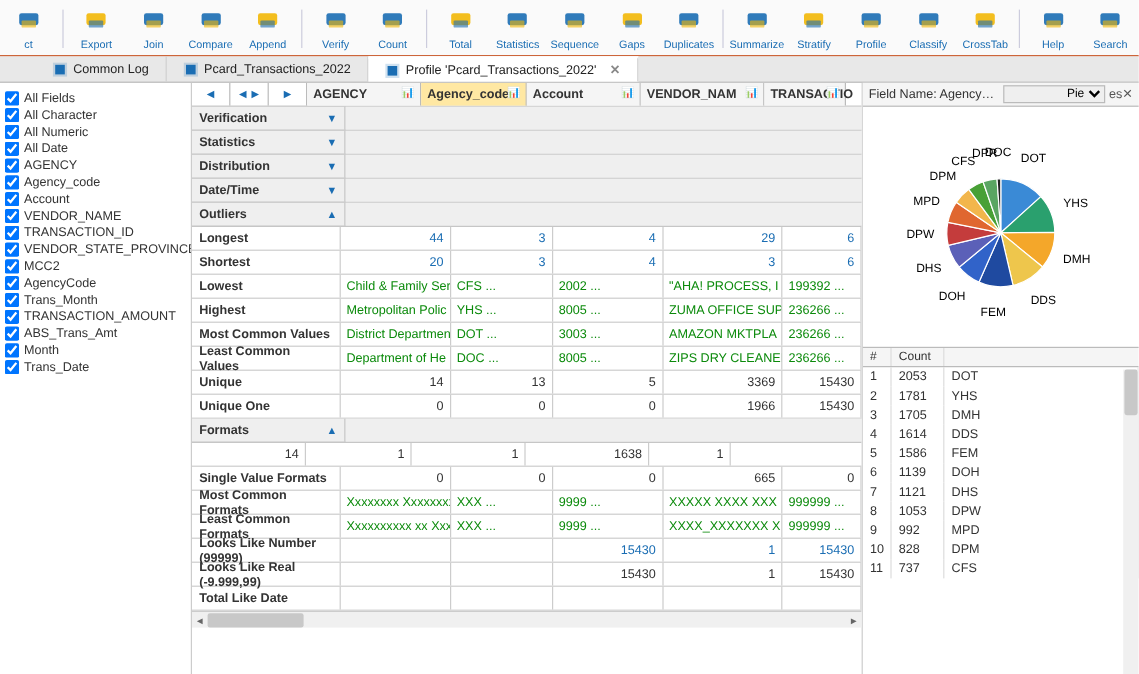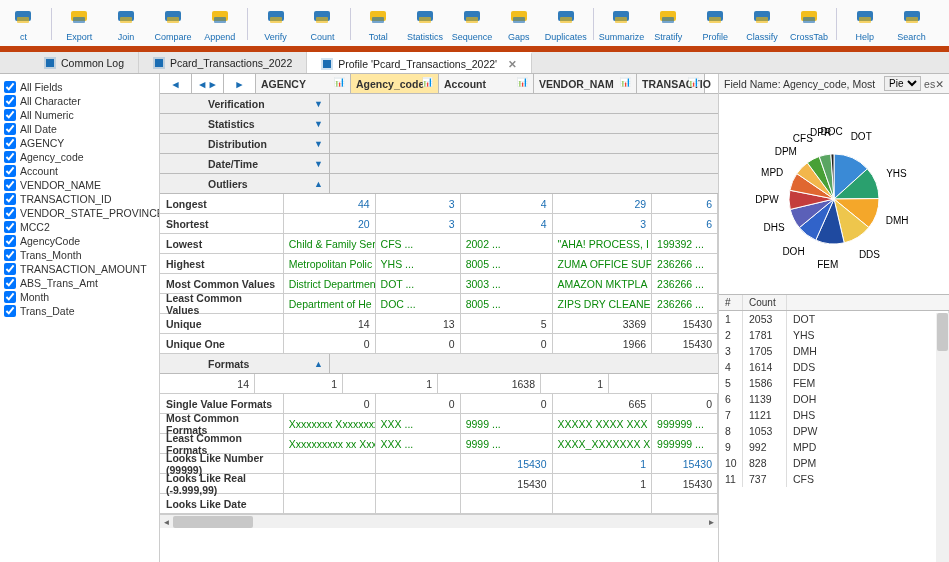--- a/index.html
+++ b/index.html
@@ -1,19 +1,19 @@
 <!DOCTYPE html>
 <html><head>
 <meta charset="utf-8">
 <style>
   * { box-sizing: border-box; margin: 0; padding: 0; }
   body { font-family: "Segoe UI", Tahoma, sans-serif; font-size: 10.5px; color: #333; background: #fff; width: 949px; height: 562px; overflow: hidden; }
 
   
-  .toolbar { display: flex; gap: 0; padding: 4px 14px 2px 0; border-bottom: 6px solid #c2410c; background: #fafafa; }
+  .toolbar { display: flex; gap: 0; padding: 4px 0 2px 0; border-bottom: 1px solid #c2410c; background: #fafafa; }
   .tbitem { display: flex; flex-direction: column; align-items: center; width: 50px; cursor: pointer; padding: 2px 0; }
   .tbitem .ico { width: 26px; height: 24px; margin-bottom: 2px; display: flex; align-items: center; justify-content: center; }
   .tbitem .lbl { font-size: 9px; color: #1a6db3; }
   .tbsep { width: 1px; background: #ccd; margin: 4px 4px; }
 
   
   .tabbar { display: flex; background: #e8e8e8; border-bottom: 1px solid #bbb; height: 22px; padding-left: 30px; }
   .tab { display: flex; align-items: center; gap: 5px; padding: 0 14px; font-size: 10.5px; color: #222; border-right: 1px solid #d0d0d0; }
   .tab.active { background: #fff; border-top: 2px solid #fff; }
   .tab .ticon { width: 12px; height: 12px; }
@@ -27,41 +27,41 @@
 
   .center { flex: 1; display: flex; flex-direction: column; overflow: hidden; border-right: 1px solid #ccc; }
 
   .navrow { display: flex; height: 20px; border-bottom: 1px solid #bbb; }
   .navcell { border-right: 1px solid #bbb; display: flex; align-items: center; justify-content: center; color: #1a6db3; cursor: pointer; }
   .hdrcell { border-right: 1px solid #bbb; display: flex; align-items: center; padding: 0 5px; font-size: 10.5px; font-weight: bold; background: #f5f5f5; position: relative; }
   .hdrcell.selected { background: #ffe8a3; }
   .hdrcell .hicon { position: absolute; right: 4px; top: 3px; font-size: 9px; color: #1a6db3; }
 
   .section { display: flex; height: 20px; background: #efefef; border-bottom: 1px solid #bbb; }
-  .section .slabel { width: 128px; padding: 0 6px; font-weight: bold; display: flex; align-items: center; justify-content: space-between; border-right: 1px solid #bbb; margin-left: 42px; }
+  .section .slabel { width: 128px; padding: 0 6px; font-weight: bold; display: flex; align-items: center; justify-content: space-between; border-right: 1px solid #bbb; }
   .section .rest { flex: 1; background: #efefef; }
   .arrow { color: #1a6db3; font-size: 9px; }
 
   .datarow { display: flex; height: 20px; border-bottom: 1px solid #ccc; font-size: 10.5px; }
   .rowlbl { width: 128px; padding: 0 6px; font-weight: bold; display: flex; align-items: center; border-right: 1px solid #ccc; }
   .cell { border-right: 1px solid #ccc; display: flex; align-items: center; padding: 0 5px; justify-content: flex-end; overflow: hidden; white-space: nowrap; text-overflow: ellipsis; }
   .cell.left-al { justify-content: flex-start; }
   .blue { color: #1a6db3; }
   .green { color: #0b8a0b; }
 
   .scrollh { height: 14px; background: #f0f0f0; border-top: 1px solid #ccc; position: relative; }
   .scrollh .thumb { position: absolute; left: 13px; top: 1px; height: 12px; width: 80px; background: #c8c8c8; border-radius: 2px; }
   .scrollh .larr, .scrollh .rarr { position: absolute; top: 0; width: 13px; height: 14px; display: flex; align-items: center; justify-content: center; color: #666; font-size: 8px; }
   .scrollh .larr { left: 0; } .scrollh .rarr { right: 0; }
 
   
   .right { width: 230px; display: flex; flex-direction: column; }
   .rheader { height: 20px; padding: 0 5px; display: flex; align-items: center; font-size: 10.5px; border-bottom: 1px solid #bbb; background: #f5f5f5; gap: 3px; }
   .rheader .fn { font-weight: normal; white-space: nowrap; overflow: hidden; text-overflow: ellipsis; flex: 1; }
-  .rheader select { font-size: 10px; border: 1px solid #bbb; }
+  .rheader select { font-size: 10px; border: 1px solid #bbb; padding-left: 48px; }
   .rheader .rx { font-weight: normal; color: #555; cursor: pointer; white-space: nowrap; }
 
   .piewrap { height: 200px; display: flex; align-items: center; justify-content: center; position: relative; }
   .piewrap svg { width: 200px; height: 180px; }
 
   .cntgrid { flex: 1; border-top: 1px solid #bbb; font-size: 10.5px; overflow: hidden; position: relative; }
   .cnthead { display: flex; border-bottom: 1px solid #bbb; background: #f5f5f5; font-weight: normal; font-size: 10px; }
   .cnthead div, .cntrow div { padding: 2px 6px; border-right: 1px solid #ddd; }
   .c1 { width: 24px; } .c2 { width: 44px; } .c3 { flex: 1; }
   .cntrow { display: flex; font-size: 10.5px; }
@@ -529,21 +529,21 @@
         </div>
         <div class="datarow">
           <div class="rowlbl">Looks Like Real (-9.999,99)</div>
           <div class="cell colA "></div>
           <div class="cell colB "></div>
           <div class="cell colC ">15430</div>
           <div class="cell colD ">1</div>
           <div class="cell colE ">15430</div>
         </div>
         <div class="datarow">
-          <div class="rowlbl">Looks Like Date</div>
+          <div class="rowlbl">Total Like Date</div>
           <div class="cell colA "></div>
           <div class="cell colB "></div>
           <div class="cell colC "></div>
           <div class="cell colD "></div>
           <div class="cell colE "></div>
         </div>
       </div>
     <div class="scrollh">
       <div class="larr">◄</div>
       <div class="thumb"></div>

